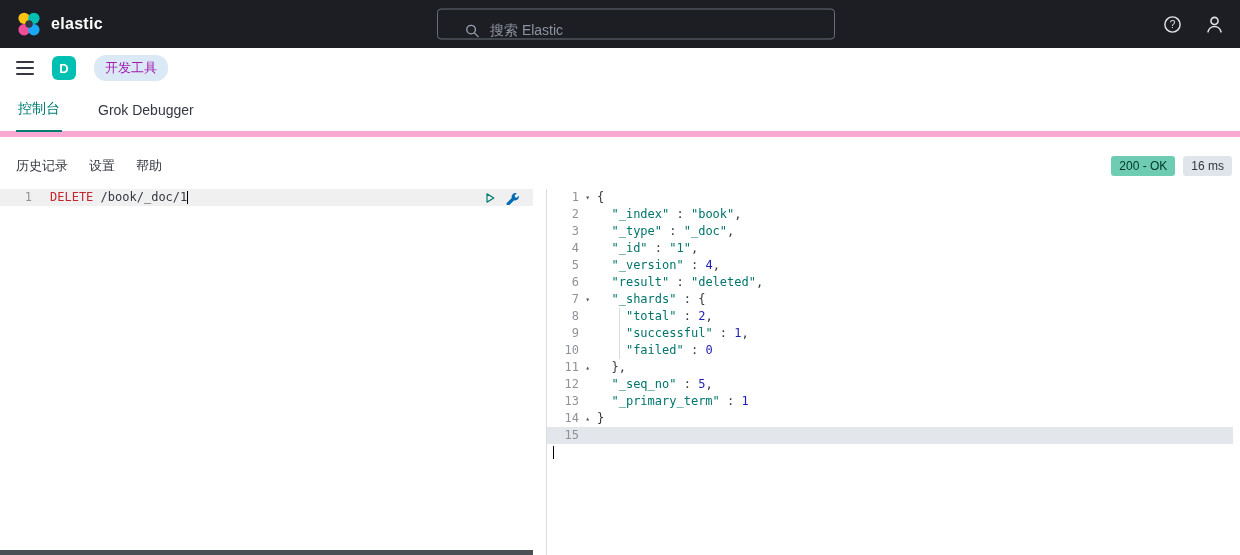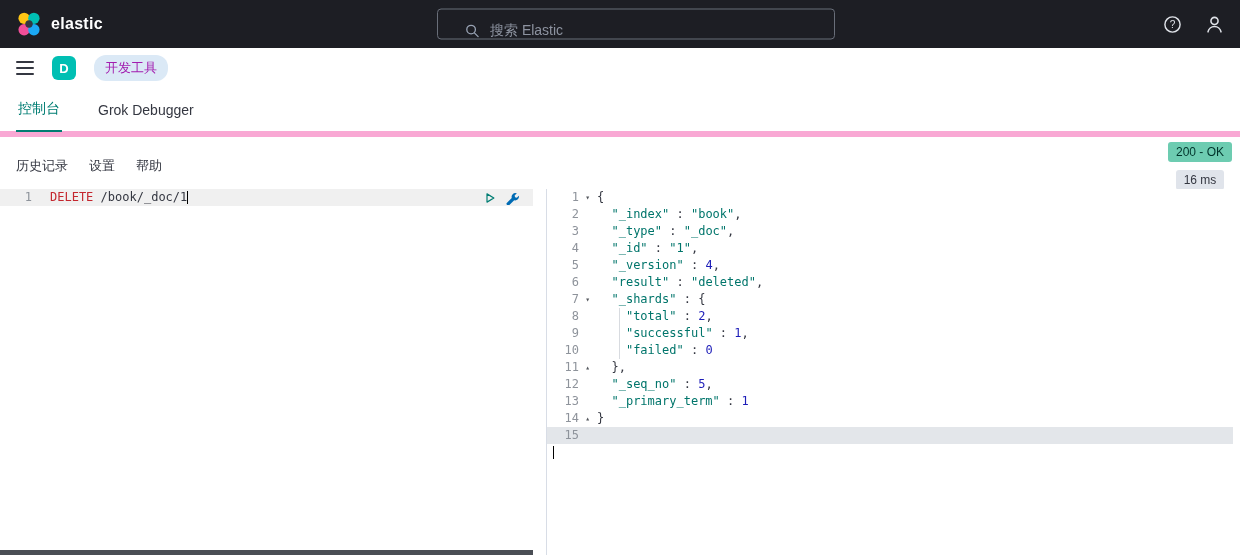--- a/index.html
+++ b/index.html
@@ -44,21 +44,21 @@
 
   
   .tab-bar { display:flex; gap:34px; padding:0 16px; height:49px; border-bottom:6px solid #f9a8d4; align-items:stretch; }
   .tab { display:flex; align-items:center; gap:12px; font-size:14px; color:#343741; cursor:pointer; padding:0 2px; }
   .tab.active { color:#017d73; border-bottom:2px solid #017d73; margin-bottom:-1px; }
   .beta-badge { border:1px solid #d3dae6; border-radius:12px; padding:2px 10px; font-size:12px; color:#343741; background:#fff; }
 
   
   .console-toolbar { display:flex; align-items:center; margin-top:14px; height:30px; padding:0 8px 0 16px; }
   .menu-item { font-size:13px; color:#343741; margin-right:21px; cursor:pointer; }
-  .toolbar-right { margin-left:auto; display:flex; align-items:center; gap:8px;flex-direction:column; }
+  .toolbar-right { margin-left:auto; display:flex; align-items:center; gap:8px; }
   .badge { font-size:12px; padding:3px 8px; border-radius:3px; white-space:nowrap; }
   .badge.success { background:#6dccb1; color:#00342b; }
   .badge.muted { background:#e0e4eb; color:#343741; }
 
   
   .editors {
     display:flex; margin-top:8px; height:366px; position:relative;
     font-family:"DejaVu Sans Mono","Liberation Mono",monospace; font-size:12px;
   }
   .pane { position:relative; overflow:hidden; background:#fff; }

